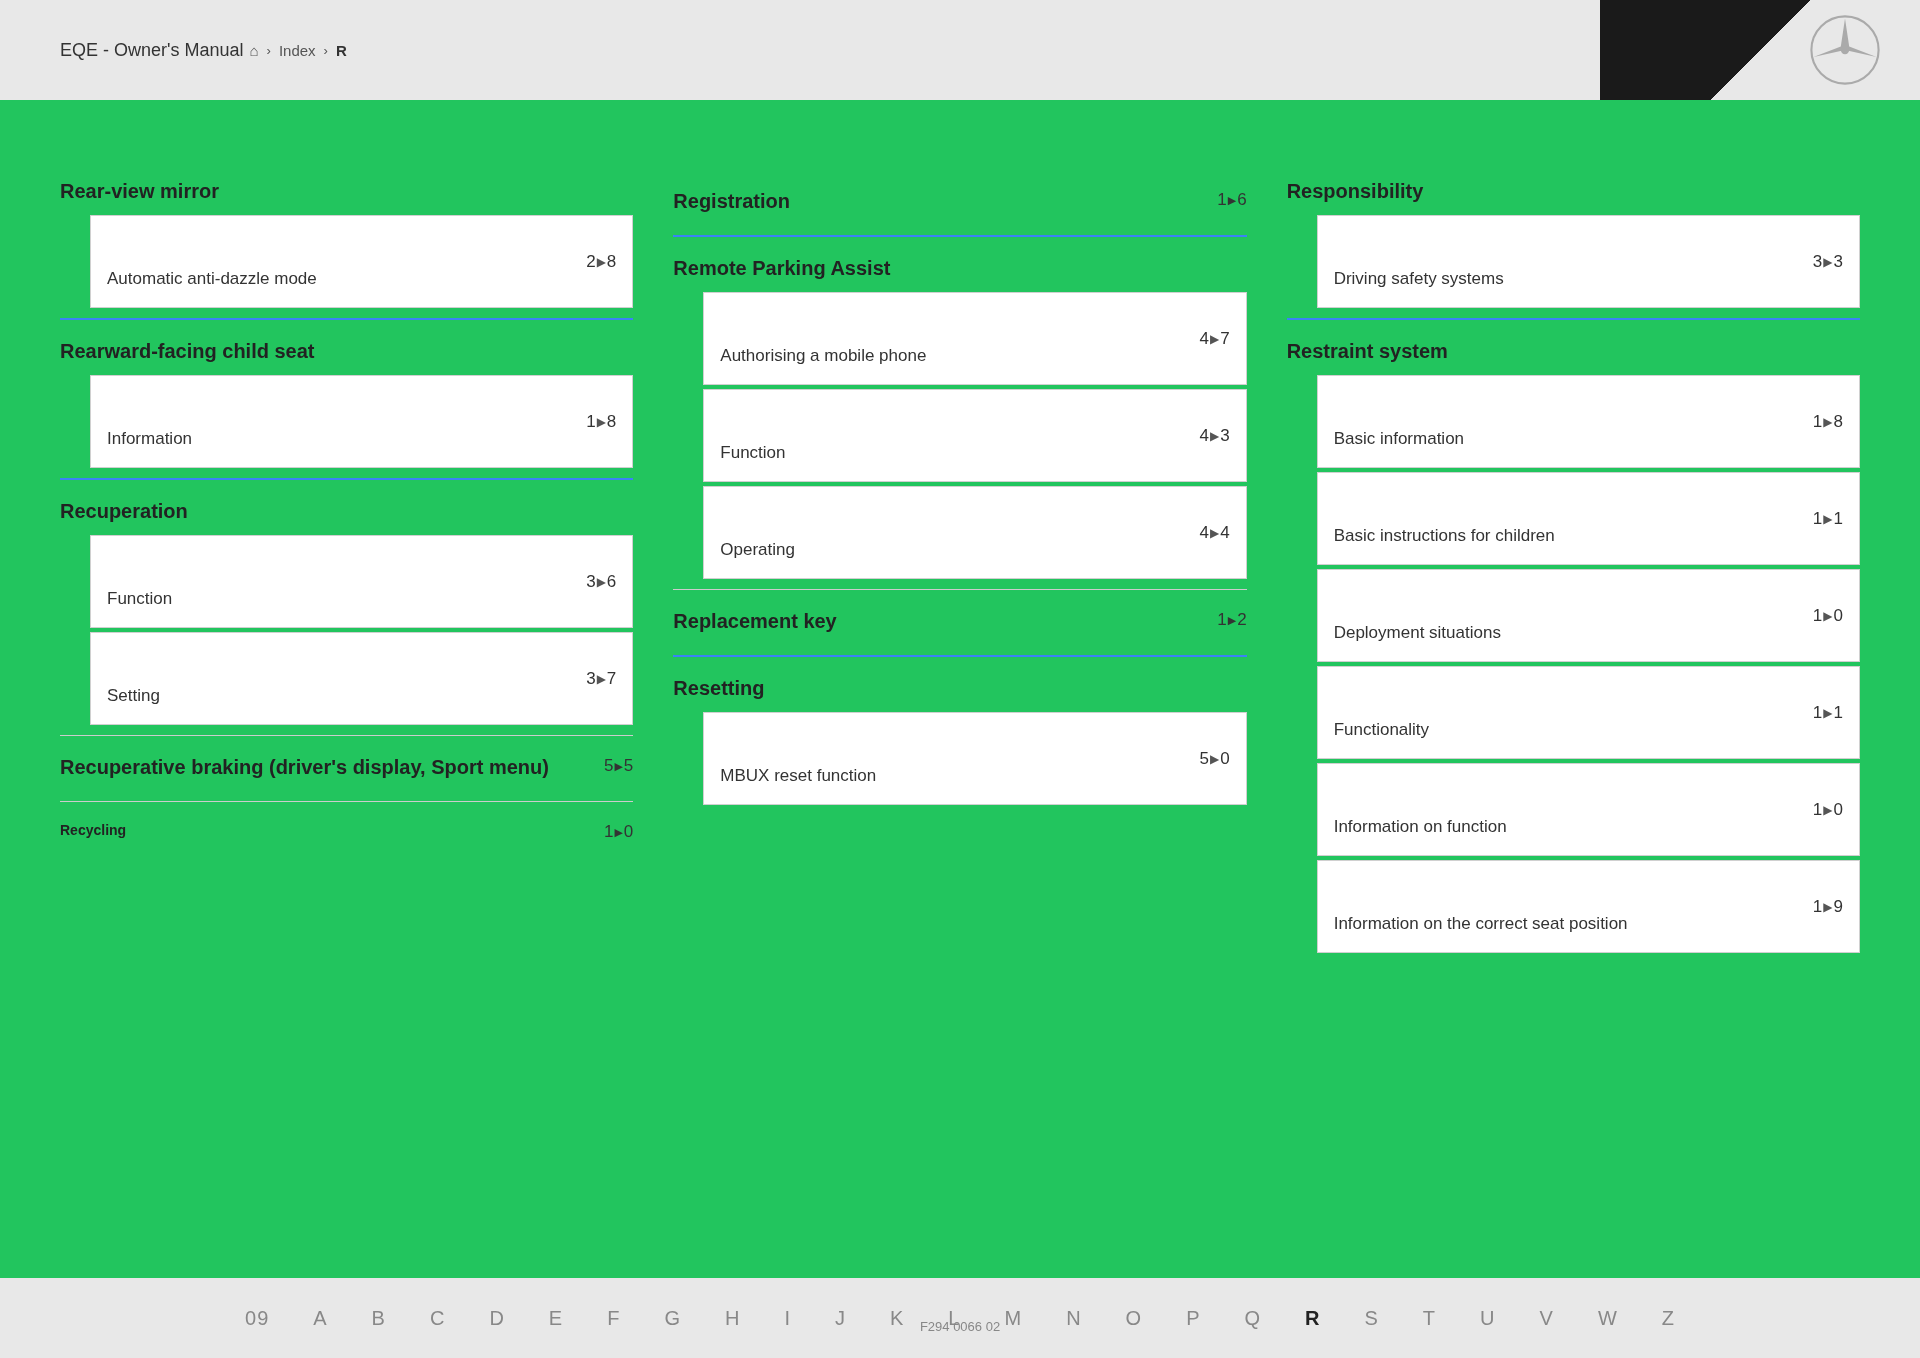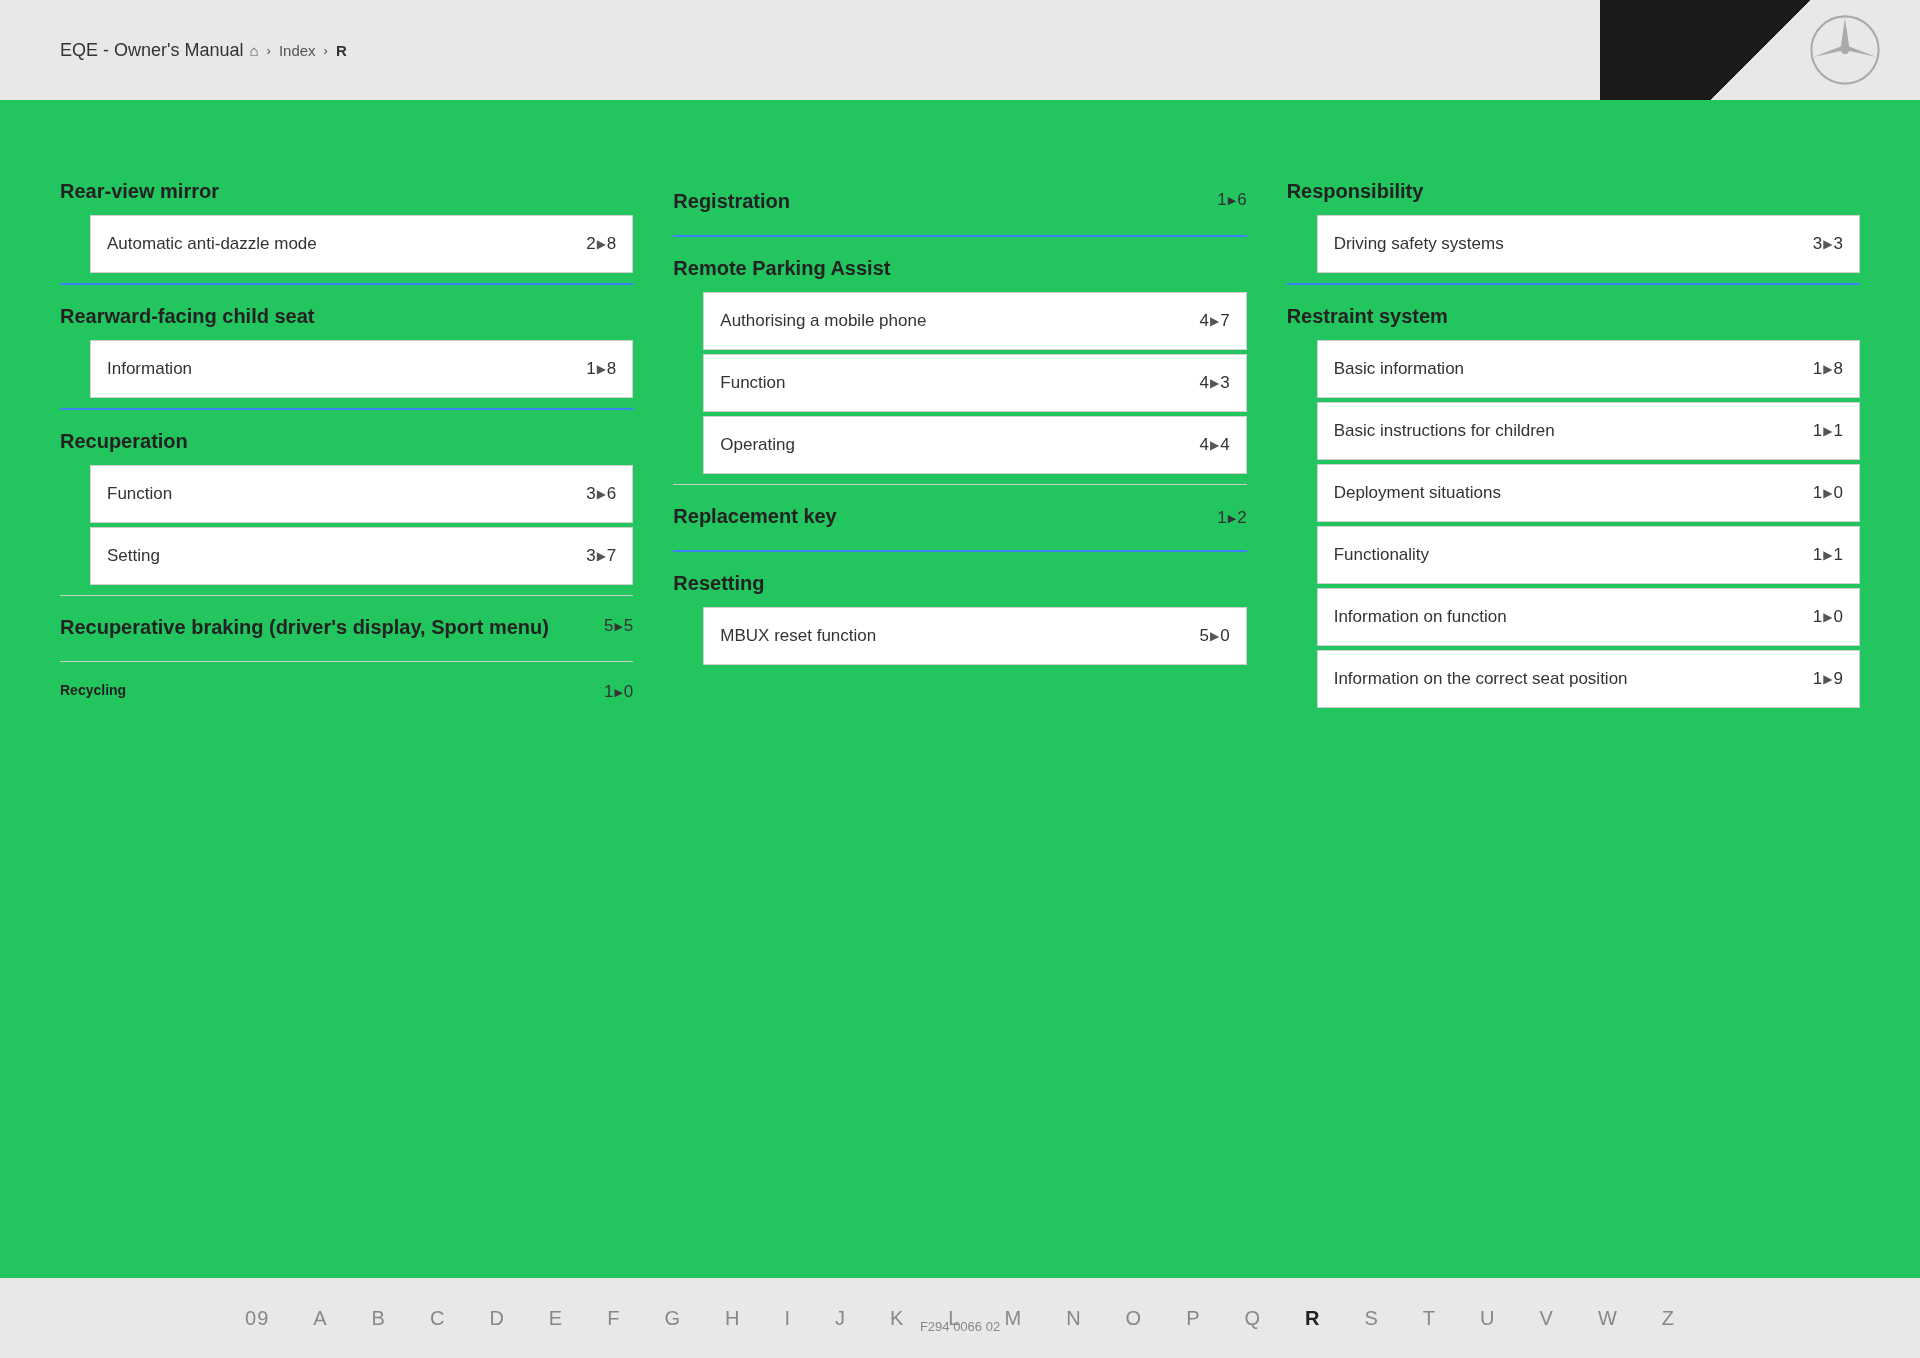--- a/index.html
+++ b/index.html
@@ -71,21 +71,21 @@
       align-items: center;
       justify-content: space-between;
       padding: 18px 16px;
       border: 1px solid #d0d0d0;
       margin-bottom: 4px;
       background: #fff;
     }
     .entry-indented {
       margin-left: 30px;
     }
-    .entry-label { font-size: 17px; color: #333; flex: 1; }
+    .entry-label { font-size: 17px; color: #333; flex: 1; margin-top: 35px; }
     .entry-page { font-size: 17px; color: #333; white-space: nowrap; display: flex; align-items: center; }
     .arrow-icon { font-size: 12px; color: #555; margin: 0 1px; }
 
     
     .footer {
       background: #e8e8e8;
       height: 80px;
       display: flex;
       align-items: center;
       justify-content: center;
@@ -185,21 +185,21 @@
           <span class="entry-page">4<span class="arrow-icon">▶</span>7</span>
         </div>
         <div class="entry entry-indented">
           <span class="entry-label">Function</span>
           <span class="entry-page">4<span class="arrow-icon">▶</span>3</span>
         </div>
         <div class="entry entry-indented">
           <span class="entry-label">Operating</span>
           <span class="entry-page">4<span class="arrow-icon">▶</span>4</span>
         </div>
-        <div style="display: flex; align-items: flex-end; justify-content: space-between; padding: 20px 0px 12px; border-top: 1px solid rgb(204, 204, 204); margin-top: 10px;">
+        <div style="display: flex; align-items: flex-start; justify-content: space-between; padding: 20px 0px 12px; border-top: 1px solid rgb(204, 204, 204); margin-top: 10px;">
           <span style="font-size: 20px; font-weight: bold; color: rgb(34, 34, 34); flex: 1 1 0%; padding-right: 10px;">Replacement key</span>
           <span style="font-size: 17px; color: rgb(51, 51, 51); white-space: nowrap; display: flex; align-items: center;">1<span style="font-size:11px; margin:0 1px;">▶</span>2</span>
         </div>
         <div class="section-title">Resetting</div>
         <div class="entry entry-indented">
           <span class="entry-label">MBUX reset function</span>
           <span class="entry-page">5<span class="arrow-icon">▶</span>0</span>
         </div>
       </div>
       <div>

